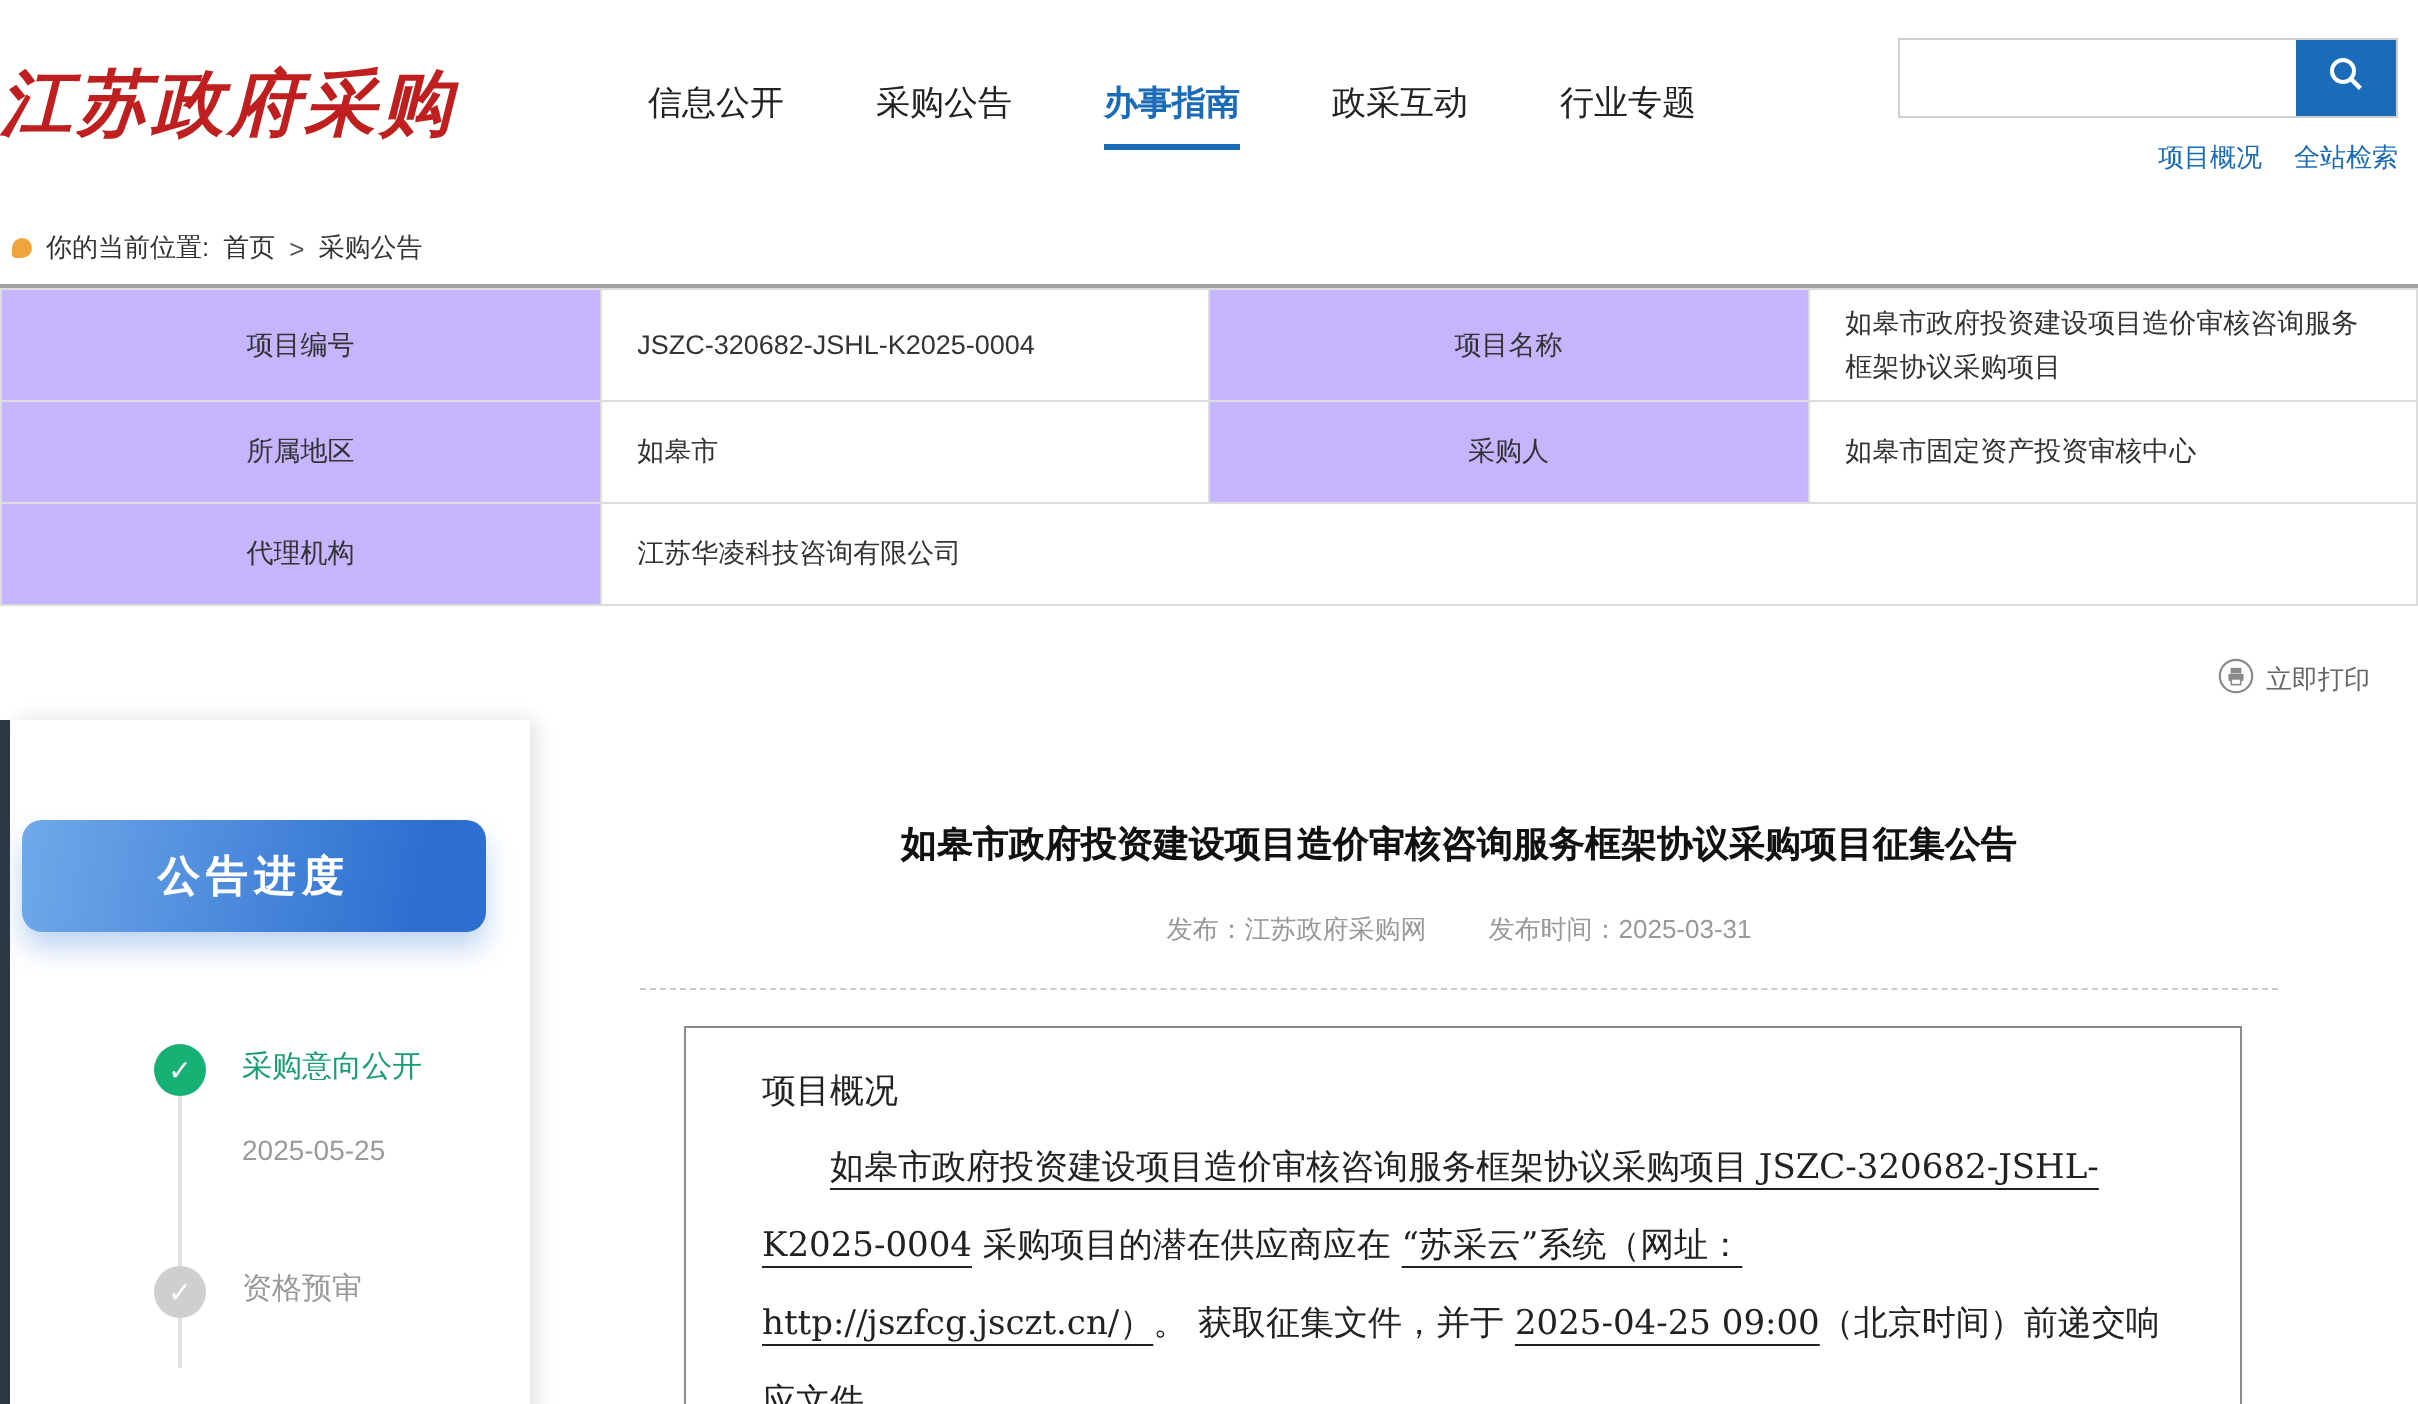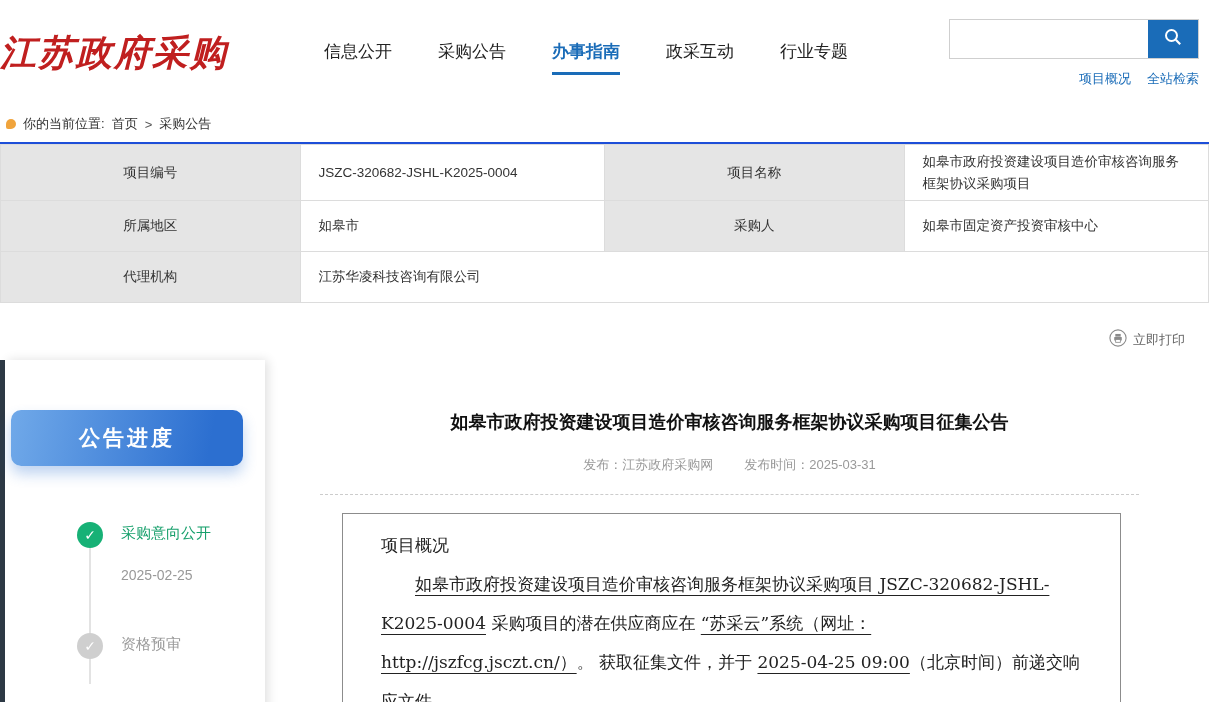--- a/index.html
+++ b/index.html
@@ -36,30 +36,30 @@
   .search-row { display: flex; height: 40px; border: 1px solid #cfcfcf; background: #fff; }
   .search-input { flex: 1; border: none; outline: none; padding: 0 8px; font-size: 14px; min-width: 0; }
   .search-btn { width: 50px; background: #1a6cb8; border: none; display: flex; align-items: center; justify-content: center; cursor: pointer; }
   .search-links { display: flex; justify-content: flex-end; gap: 16px; margin-top: 11px; font-size: 13px; color: #1a6cb8; }
   .search-links span { cursor: pointer; }
 
   
   .breadcrumb {
     height: 38px; display: flex; align-items: center; gap: 7px;
     font-size: 13px; color: #333; padding-left: 6px;
-    border-bottom: 2px solid #1d4ed8;
+    border-bottom: 2px solid #a3a3a3;
   }
   .crumb-pin { width: 10px; height: 10px; background: #f0a43c; border-radius: 50% 50% 50% 2px; }
   .crumb-link { cursor: pointer; }
   .crumb-sep { color: #555; }
 
   
   table.info { width: 100%; border-collapse: collapse; }
   table.info td { border: 1px solid #dcdcdc; height: 51px; font-size: 13.5px; color: #333; }
-  td.lbl { background: #e5e5e5; text-align: center; width: 24.8%; margin-top: 23px; }
+  td.lbl { background: #c4b5fd; text-align: center; width: 24.8%; margin-top: 23px; }
   td.val { padding: 6px 18px; width: 25.2%; line-height: 1.6; }
 
   
   .print-row { display: flex; justify-content: flex-end; align-items: center; gap: 6px; padding: 26px 24px 10px; color: #666; font-size: 13px; }
   .print-btn { display: flex; align-items: center; gap: 6px; cursor: pointer; }
 
   
   .main { display: flex; align-items: stretch; min-height: 356px; }
   .side-strip { width: 5px; background: #2e3a46; }
   .sidebar {
@@ -180,21 +180,21 @@
 
 <div class="main">
   <div class="side-strip"></div>
 
   <aside class="sidebar">
     <div class="banner">公告进度</div>
     <div class="timeline">
       <div class="tl-item done">
         <span class="tl-dot">✓</span>
         <div class="tl-label">采购意向公开</div>
-        <div class="tl-date">2025-02-25</div>
+        <div class="tl-date">2025-05-25</div>
       </div>
       <div class="tl-item pending">
         <span class="tl-dot">✓</span>
         <div class="tl-label">资格预审</div>
       </div>
     </div>
   </aside>
 
   <section class="content">
     <h1 class="article-title">如皋市政府投资建设项目造价审核咨询服务框架协议采购项目征集公告</h1>

